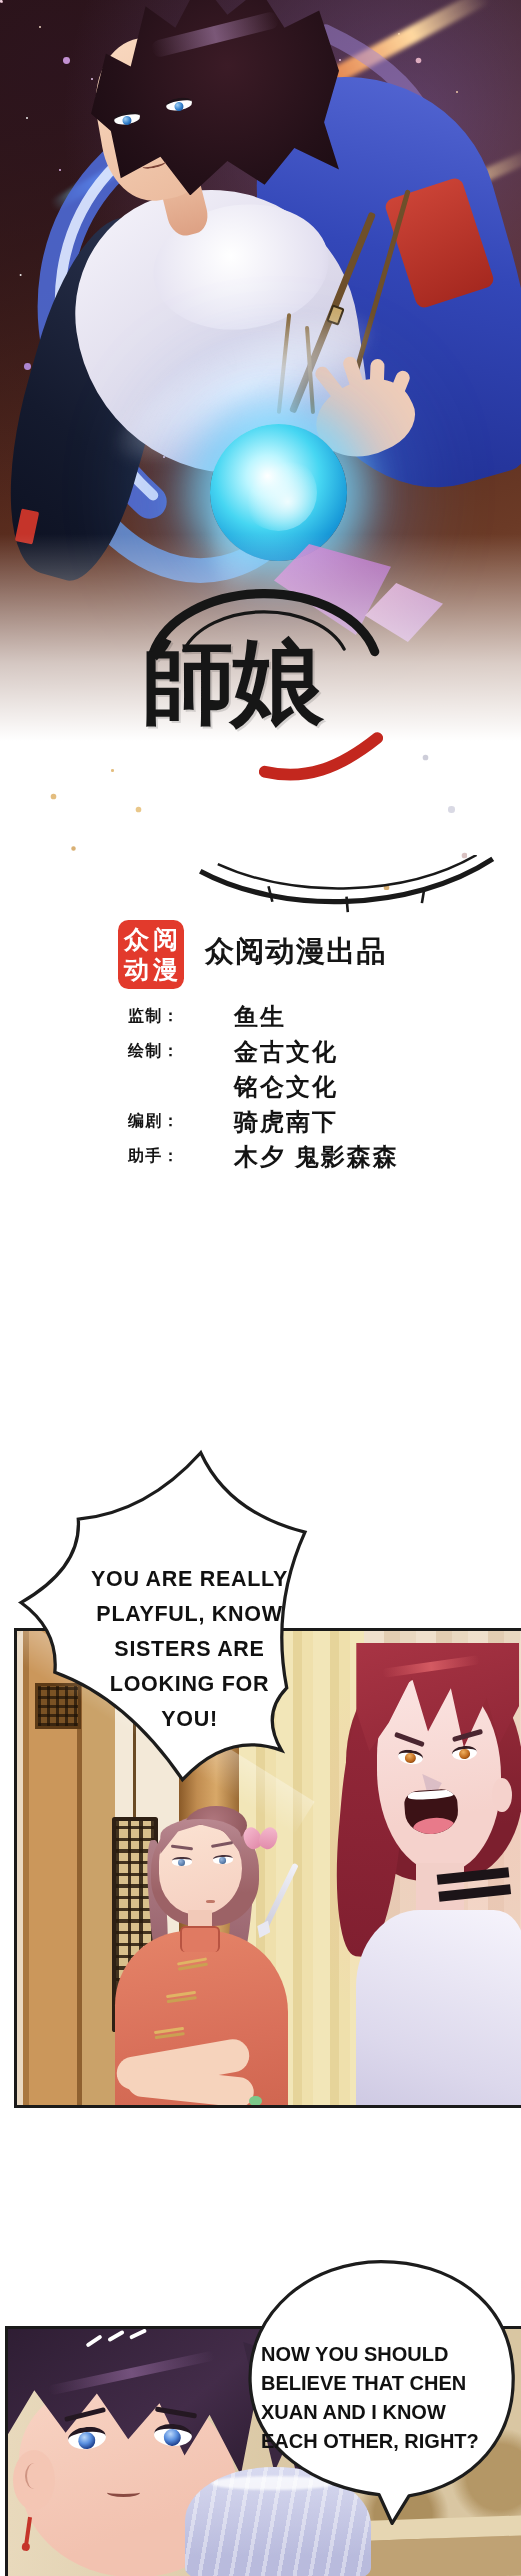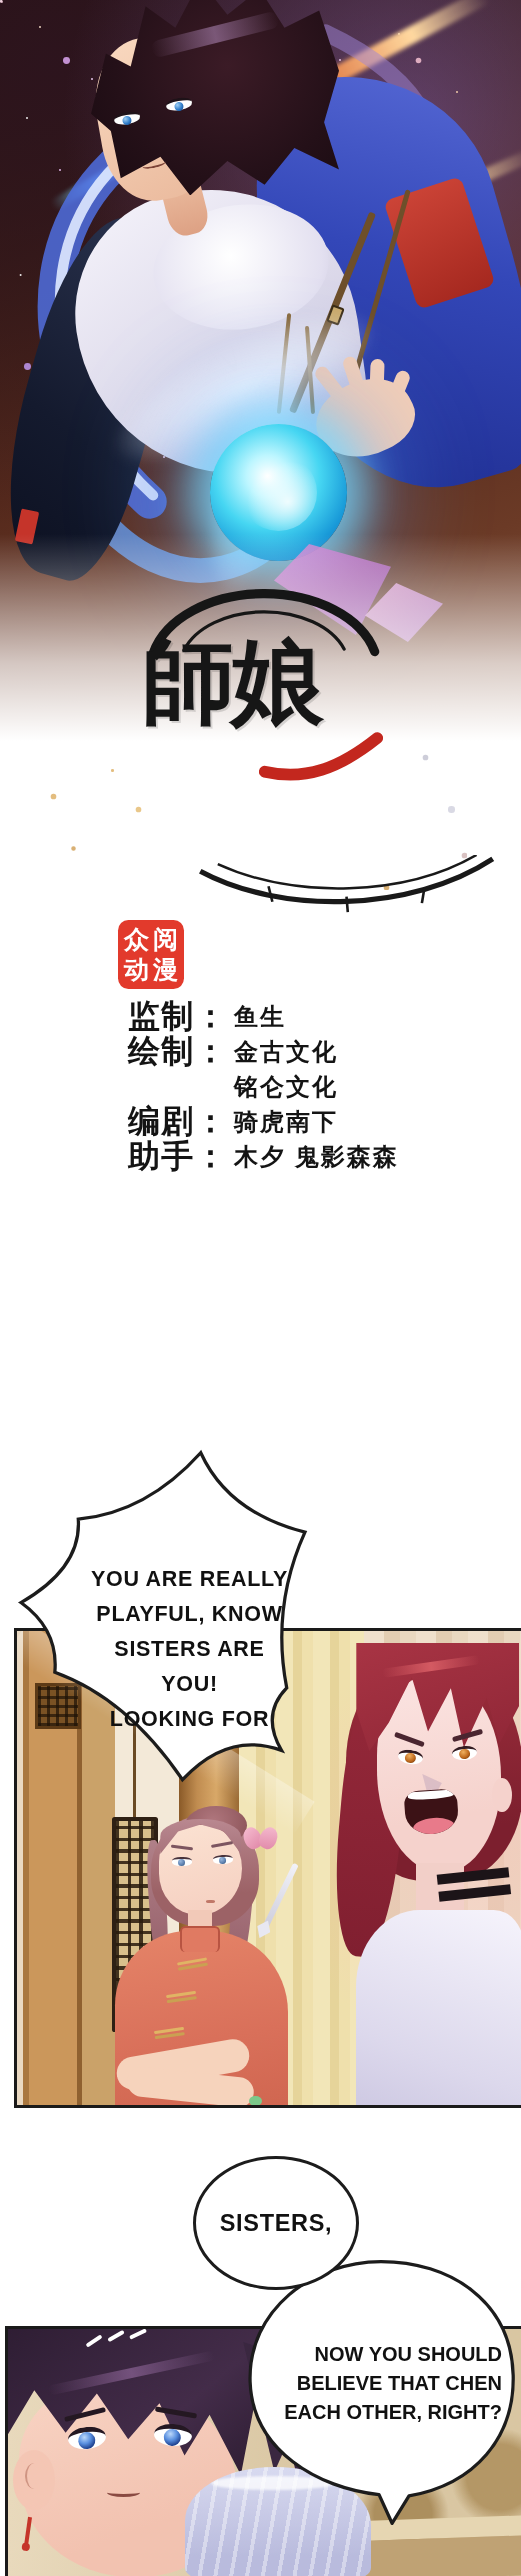--- a/index.html
+++ b/index.html
@@ -114,32 +114,32 @@
   .pub-logo{position:absolute;left:118px;top:920px;width:66px;height:69px;background:#e23a2c;
     border-radius:10.4px;display:grid;grid-template-columns:1fr 1fr;align-items:center;justify-items:center;
     padding:3.9px;z-index:2;}
   .pub-logo span{color:#ffffff;font-weight:900;font-size:25px;line-height:1;}
   .pub-text{position:absolute;left:205px;top:932px;font-size:29px;font-weight:900;color:#151515;
     letter-spacing:1.3px;z-index:2;}
 
   
   .credits{position:absolute;left:128px;top:999px;z-index:2;}
   .credit-row{display:flex;height:35px;align-items:center;}
-  .credit-label{width:106px;font-size:32px;font-weight:800;color:#141414;letter-spacing:1.3px;}
+  .credit-label{width:106px;font-size:16px;font-weight:800;color:#141414;letter-spacing:1.3px;}
   .credit-value{font-size:24px;font-weight:800;color:#141414;letter-spacing:2px;white-space:pre;}
 
   
   .bubble1-svg{position:absolute;left:13px;top:1441px;z-index:5;}
   .bubble1-text{position:absolute;left:59px;top:1562px;width:261px;z-index:6;text-align:center;
     font-size:21.5px;line-height:35px;font-weight:700;color:#111;letter-spacing:0.7px;}
   .bubble-sisters{position:absolute;left:193px;top:2156px;width:166px;height:134px;background:#fff;
     border:3.3px solid #1c1c1c;border-radius:50%;z-index:7;display:flex;align-items:center;justify-content:center;}
   .bubble-sisters .btxt{font-size:23.5px;font-weight:700;color:#111;letter-spacing:0.7px;}
   .bubble3-svg{position:absolute;left:241px;top:2255px;z-index:5;}
-  .bubble3-text{position:absolute;left:261px;top:2340px;width:241px;z-index:6;text-align:right;
+  .bubble3-text{position:absolute;left:261px;top:2340px;width:241px;z-index:6;text-align:left;
     font-size:20px;line-height:29px;font-weight:700;color:#111;}
 
   
   .panel1{position:absolute;left:14.3px;top:1628px;width:507px;height:480px;border:3.3px solid #1a1a1a;
     border-right:none;overflow:hidden;background:#f3e9d8;z-index:1;}
   .p1-door{position:absolute;left:0;top:0;width:98px;height:100%;
     background:linear-gradient(90deg,#ead9c2 0 6.5px,#a9773f 6.5px 11.7px,#cb975b 11.7px 60px,#8f6130 60px 65px,#caa269 65px 98px);}
   .p1-door-window{position:absolute;left:18px;top:52px;width:46px;height:46px;background:#7a5224;
     border:3.9px solid #5c3a16;background-image:repeating-linear-gradient(0deg,rgba(30,18,6,.7) 0 2.6px,transparent 2.6px 9px),
     repeating-linear-gradient(90deg,rgba(30,18,6,.7) 0 2.6px,transparent 2.6px 9px);}
@@ -352,20 +352,21 @@
     <path d="M 240 64 l 2 24" stroke="#191919" stroke-width="4"></path>
     <path d="M 360 50 l -4 24" stroke="#191919" stroke-width="4"></path>
   </svg>
 
   <div class="pub-logo">
     <span>众</span>
     <span>阅</span>
     <span>动</span>
     <span>漫</span>
   </div>
+  <div class="pub-text">众阅动漫出品</div>
 
   <div class="credits">
     <div class="credit-row">
       <span class="credit-label">监制：</span>
       <span class="credit-value">鱼生</span>
     </div>
     <div class="credit-row">
       <span class="credit-label">绘制：</span>
       <span class="credit-value">金古文化</span>
     </div>
@@ -383,22 +384,22 @@
     </div>
   </div>
 
   <svg class="bubble1-svg" width="339" height="355" viewBox="0 0 520 545">
     <path d="M 288 18 Q 330 110 448 140 Q 396 255 420 379 Q 380 420 412 475 Q 330 445 260 520 Q 175 395 64 355 Q 70 290 12 248 Q 105 195 100 120 Q 205 110 288 18 Z" fill="#ffffff" stroke="#1c1c1c" stroke-width="5"></path>
   </svg>
   <div class="bubble1-text">
     <div>YOU ARE REALLY</div>
     <div>PLAYFUL, KNOW</div>
     <div>SISTERS ARE</div>
+    <div>LOOKING FOR</div>
     <div>YOU!</div>
-    <div>LOOKING FOR</div>
   </div>
 
   <div class="panel1">
     <div class="p1-door"></div>
     <div class="p1-door-window"></div>
     <div class="p1-curtain-y"></div>
     <div class="p1-curtain-r"></div>
     <div class="p1-glow"></div>
     <div class="p1-pillar"></div>
     <div class="p1-lamp-cord"></div>
@@ -445,26 +446,24 @@
     <div class="wr-shirt"></div>
     <div class="wr-choker"></div>
   </div>
 
   <svg class="bubble3-svg" width="280" height="280" viewBox="0 0 430 430">
     <path d="M 215 10 C 320 10, 415 70, 418 185 C 420 280, 360 352, 258 370 L 232 412 L 212 368 C 118 358, 18 300, 14 195 C 10 85, 110 10, 215 10 Z" fill="#ffffff" stroke="#1c1c1c" stroke-width="5" stroke-linejoin="round"></path>
   </svg>
   <div class="bubble3-text">
     <div>NOW YOU SHOULD</div>
     <div>BELIEVE THAT CHEN</div>
+    <div>XUAN AND I KNOW</div>
     <div>EACH OTHER, RIGHT?</div>
   </div>
 
-  <div class="bubble-sisters">
-    <span class="btxt">SISTERS,</span>
-  </div>
 
   <div class="panel2">
     <div class="p2-light"></div>
     <div class="p2-blotches"></div>
     <div class="p2-band"></div>
     <div class="p2-band2"></div>
     <div class="m-face"></div>
     <div class="m-hair"></div>
     <div class="m-hair-sheen"></div>
     <div class="m-spike s1"></div>

